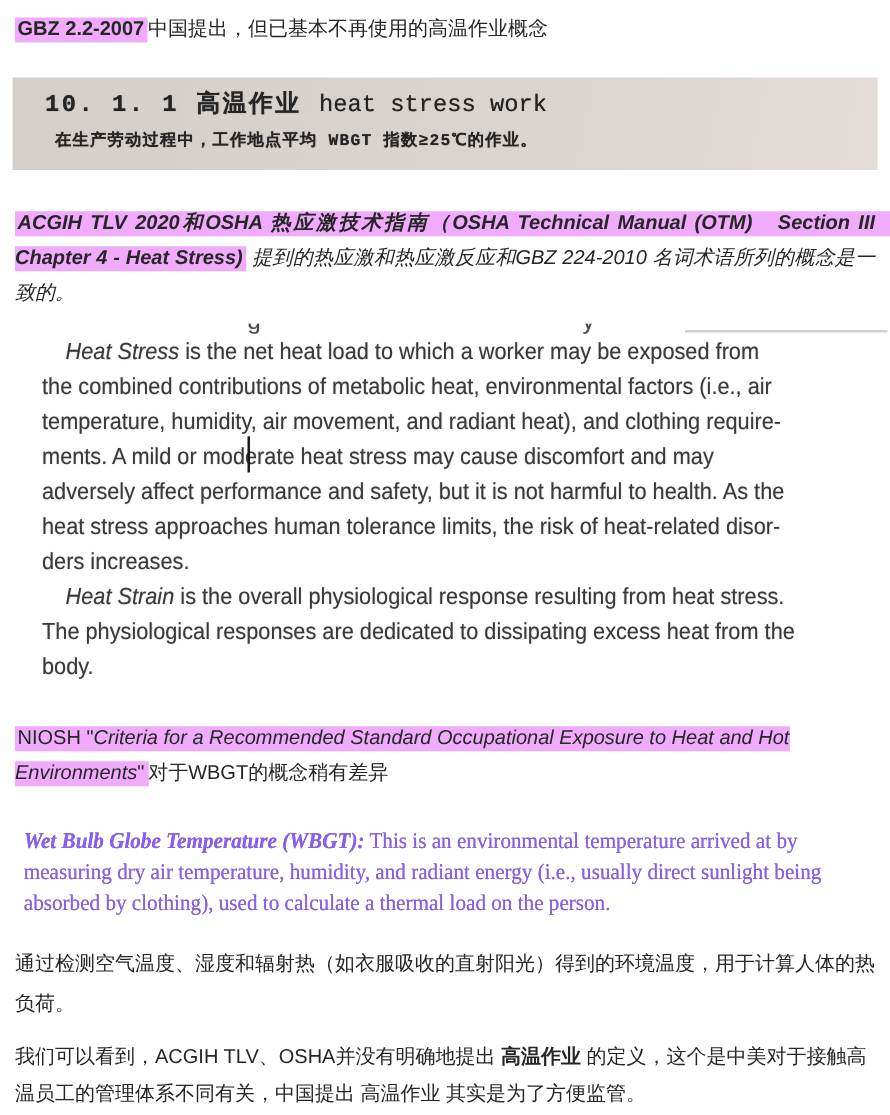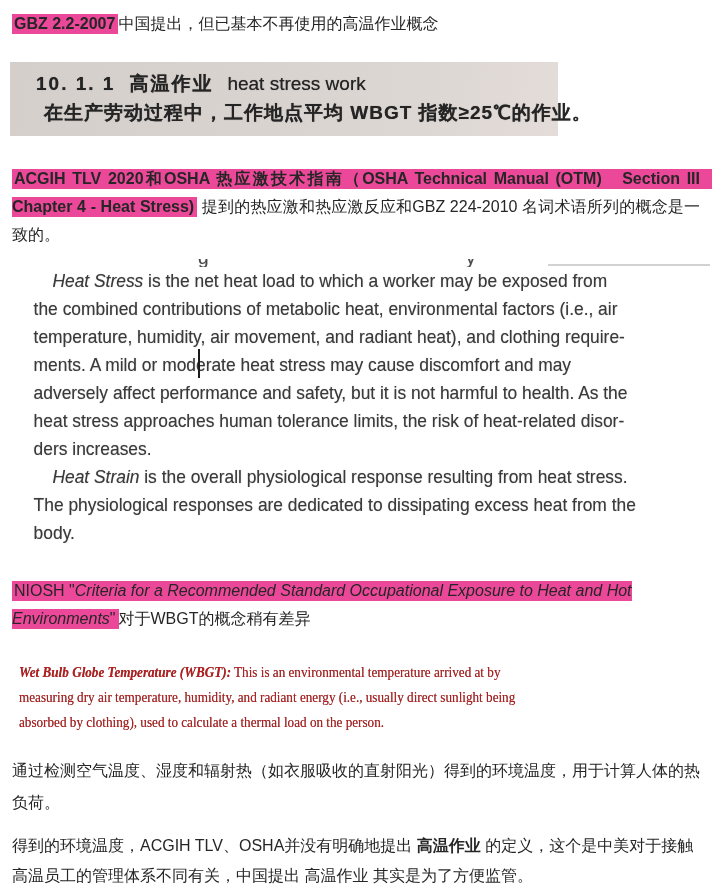--- a/index.html
+++ b/index.html
@@ -1,62 +1,62 @@
 <!DOCTYPE html>
 <html><head>
 <meta charset="utf-8">
 <style>
   html,body{margin:0;padding:0;background:#ffffff;}
   body{width:712px;height:892px;overflow:hidden;
        font-family:"Liberation Sans","DejaVu Sans",sans-serif;color:#262626;}
   .page{padding:0 12px;box-sizing:border-box;width:712px;}
 
   .para{margin:0;font-size:16px;}
-  .hl{background:#ec4899;padding:1px 3px 2px 2px;}
+  .hl{background:#f0abfc;padding:1px 3px 2px 2px;}
   .b{font-weight:bold;}
   .it{font-style:italic;}
 
   #p1{padding-top:12px;line-height:24px;}
-  #p2{margin-top:29px;line-height:28px;text-align:justify;}
+  #p2{margin-top:29px;line-height:28px;text-align:justify;font-style:italic;}
   #p3{margin-top:22px;line-height:28px;}
   #p4{margin-top:13px;line-height:32px;font-family:Liberation Mono, monospace;}
   #p5{margin-top:11px;line-height:30px;}
 
   
-  .scan1{margin-top:26px;margin-left:-2px;width:548px;height:74px;box-sizing:border-box;
+  .scan1{margin-top:26px;margin-left:-2px;width:692px;height:74px;box-sizing:border-box;
          padding-top:8px;
          background:linear-gradient(100deg,#d5cfcc 0%,#d9d3d0 45%,#ddd7d3 75%,#e3dcd8 100%);
-         font-family:Liberation Sans, sans-serif;color:#242424;
+         font-family:Liberation Mono, monospace;color:#242424;
          text-shadow:0 0 .7px rgba(36,36,36,.75);}
   .scan1 .l1{padding-left:26px;font-size:19px;line-height:28px;font-weight:700;white-space:nowrap;}
   .scan1 .l1 .num{letter-spacing:2px;}
   .scan1 .l1 .cn{margin-left:14px;letter-spacing:2px;}
   .scan1 .l1 .en{margin-left:14px;font-weight:400;}
-  .scan1 .l2{padding-left:34px;font-size:19px;line-height:30px;font-weight:600;
+  .scan1 .l2{padding-left:34px;font-size:13px;line-height:30px;font-weight:600;
              letter-spacing:1px;white-space:nowrap;}
 
   
   .scan2{position:relative;margin-top:10px;height:296px;
          font-size:18.5px;line-height:28px;color:#3a3a3a;
          text-shadow:0 0 1px rgba(58,58,58,.45);}
   .scan2 .partials{position:relative;height:8px;overflow:hidden;}
   .scan2 .partials .pg{position:absolute;top:-15px;font-size:19px;color:#4a4a4a;}
   .scan2 .partials .pg.g1{left:186px;}
   .scan2 .partials .pg.g2{left:454px;}
   .scan2 .streak{position:absolute;left:536px;top:5px;width:162px;height:2px;
                  background:#d2d2d2;}
   .scan2 .ln{padding-left:23px;white-space:nowrap;transform:scaleX(.94);transform-origin:0 50%;}
   .scan2 .ln.indent{padding-left:43px;}
   .wm{position:absolute;left:-12px;top:2px;z-index:-1;}
   .cursor{position:absolute;left:186px;top:90px;width:2px;height:29px;background:#1b1b1b;}
 
   
   .scan3{margin-top:19px;padding:8px 0 8px 7px;
          font-family:"Liberation Serif","DejaVu Serif",serif;
-         font-size:14px;line-height:25px;color:#b91c1c;
+         font-size:18px;line-height:25px;color:#8b5cf6;
          text-shadow:0 0 .5px rgba(0,0,0,.55);}
   .scan3 .ln{white-space:nowrap;transform:scaleX(.94);transform-origin:0 50%;}
   .scan3 .lead{font-weight:700;font-style:italic;}
 </style>
 </head>
 <body>
 
 <div class="page">
 
   <p class="para" id="p1"><span class="hl b">GBZ 2.2-2007</span><span>中国提出，但已基本不再使用的高温作业概念</span></p>
@@ -93,15 +93,15 @@
   <p class="para" id="p3"><span class="hl"><span>NIOSH "</span><span class="it">Criteria for a Recommended Standard Occupational Exposure to Heat and Hot Environments</span><span>"</span></span><span>对于WBGT的概念稍有差异</span></p>
 
   <div class="scan3">
     <div class="ln"><span class="lead">Wet Bulb Globe Temperature (WBGT):</span><span> This is an environmental temperature arrived at by</span></div>
     <div class="ln">measuring dry air temperature, humidity, and radiant energy (i.e., usually direct sunlight being</div>
     <div class="ln">absorbed by clothing), used to calculate a thermal load on the person.</div>
   </div>
 
   <p class="para" id="p4"><span>通过检测空气温度、湿度和辐射热（如衣服吸收的直射阳光）得到的环境温度，用于计算人体的热负荷。</span></p>
 
-  <p class="para" id="p5"><span>得到的环境温度，ACGIH TLV、OSHA并没有明确地提出 </span><span class="b">高温作业</span><span> 的定义，这个是中美对于接触高温员工的管理体系不同有关，中国提出 高温作业 其实是为了方便监管。</span></p>
+  <p class="para" id="p5"><span>我们可以看到，ACGIH TLV、OSHA并没有明确地提出 </span><span class="b">高温作业</span><span> 的定义，这个是中美对于接触高温员工的管理体系不同有关，中国提出 高温作业 其实是为了方便监管。</span></p>
 
 </div>
 
 </body></html>

